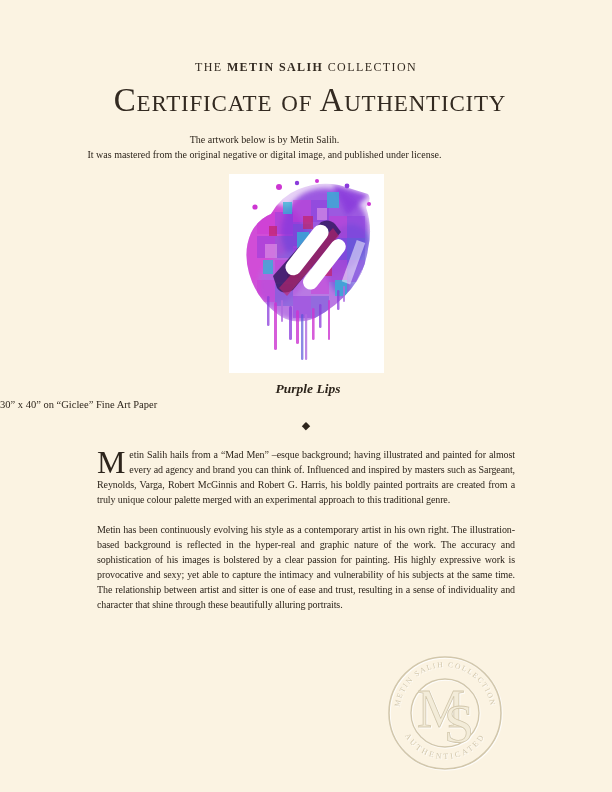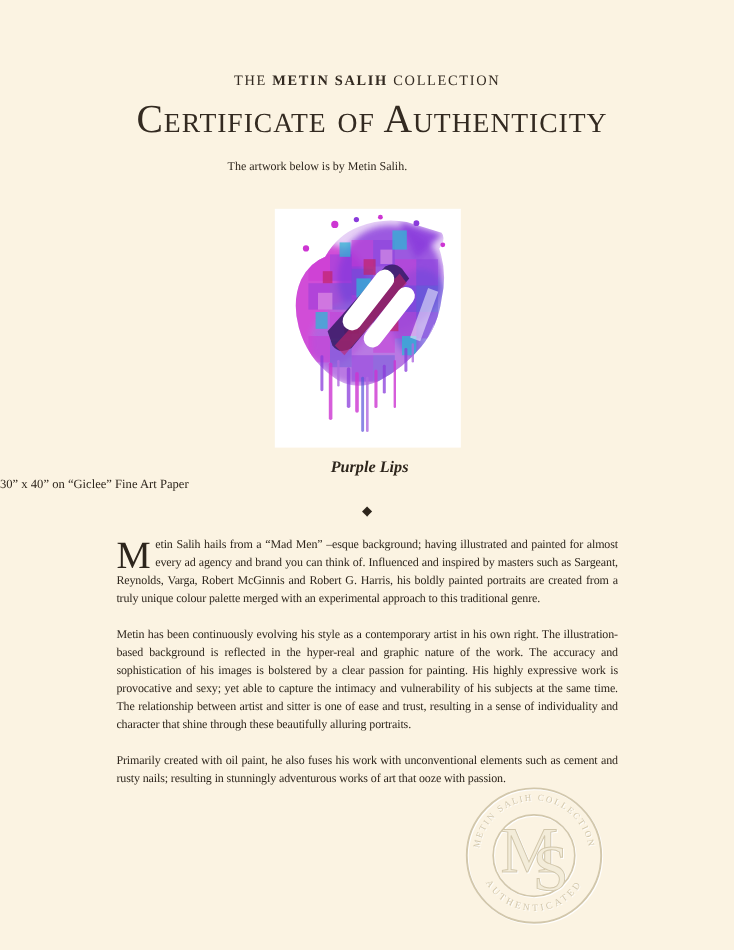--- a/index.html
+++ b/index.html
@@ -71,20 +71,21 @@
   <div class="collection-line">
     <span>THE</span>
     <span class="bold">METIN SALIH</span>
     <span>COLLECTION</span>
   </div>
 
   <h1 class="cert-title">Certificate of Authenticity</h1>
 
   <div class="intro">
     <div>The artwork below is by Metin Salih.</div>
+    <div>It was mastered from the original negative or digital image, and published under license.</div>
   </div>
 
   <div class="artwork-frame">
     <svg viewBox="0 0 155 199" aria-hidden="true">
       <defs>
         <clipPath id="lipClip">
           <path d="M42,40 Q52,22 70,15 Q90,7 110,11 L139,20 Q143,25 137,33 Q144,54 139,75 Q136,98 122,115 Q107,133 86,144 Q64,153 47,139 Q27,124 20,99 Q14,77 22,59 Q29,45 42,40 Z"></path>
         </clipPath>
         <filter id="soft">
             <feGaussianBlur stdDeviation="2.5"></feGaussianBlur>
@@ -191,21 +192,20 @@
     </svg>
   </div>
 
   <div class="artwork-title">Purple Lips</div>
   <div class="artwork-spec">30” x 40” on “Giclee” Fine Art Paper</div>
   <div class="divider">◆</div>
 
   <div class="bio">
     <p><span class="dropcap">M</span><span>etin Salih hails from a “Mad Men” –esque background; having illustrated and painted for almost every ad agency and brand you can think of. Influenced and inspired by masters such as Sargeant, Reynolds, Varga, Robert McGinnis and Robert G. Harris, his boldly painted portraits are created from a truly unique colour palette merged with an experimental approach to this traditional genre.</span></p>
     <p>Metin has been continuously evolving his style as a contemporary artist in his own right. The illustration-based background is reflected in the hyper-real and graphic nature of the work. The accuracy and sophistication of his images is bolstered by a clear passion for painting. His highly expressive work is provocative and sexy; yet able to capture the intimacy and vulnerability of his subjects at the same time. The relationship between artist and sitter is one of ease and trust, resulting in a sense of individuality and character that shine through these beautifully alluring portraits.</p>
-    <p>Primarily created with oil paint, he also fuses his work with unconventional elements such as cement and rusty nails; resulting in stunningly adventurous works of art that ooze with passion.</p>
   </div>
 
   <svg class="seal" viewBox="0 0 124 124" aria-hidden="true">
     <defs>
       <path id="sealTopArc" d="M 16,62 A 46,46 0 0 1 108,62" fill="none"></path>
       <path id="sealBottomArc" d="M 16,62 A 46,46 0 0 0 108,62" fill="none"></path>
       <filter id="emb" x="-20%" y="-20%" width="140%" height="140%">
         <feDropShadow dx="0.8" dy="0.8" stdDeviation="0.3" flood-color="#ffffff" flood-opacity="1"></feDropShadow>
       </filter>
     </defs>

